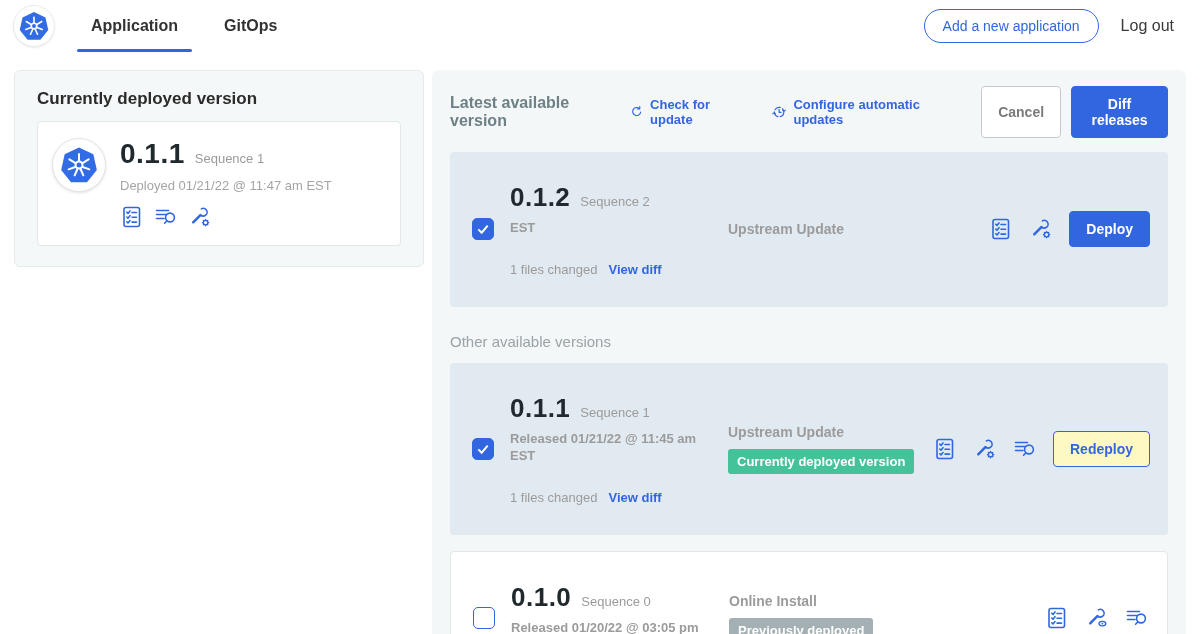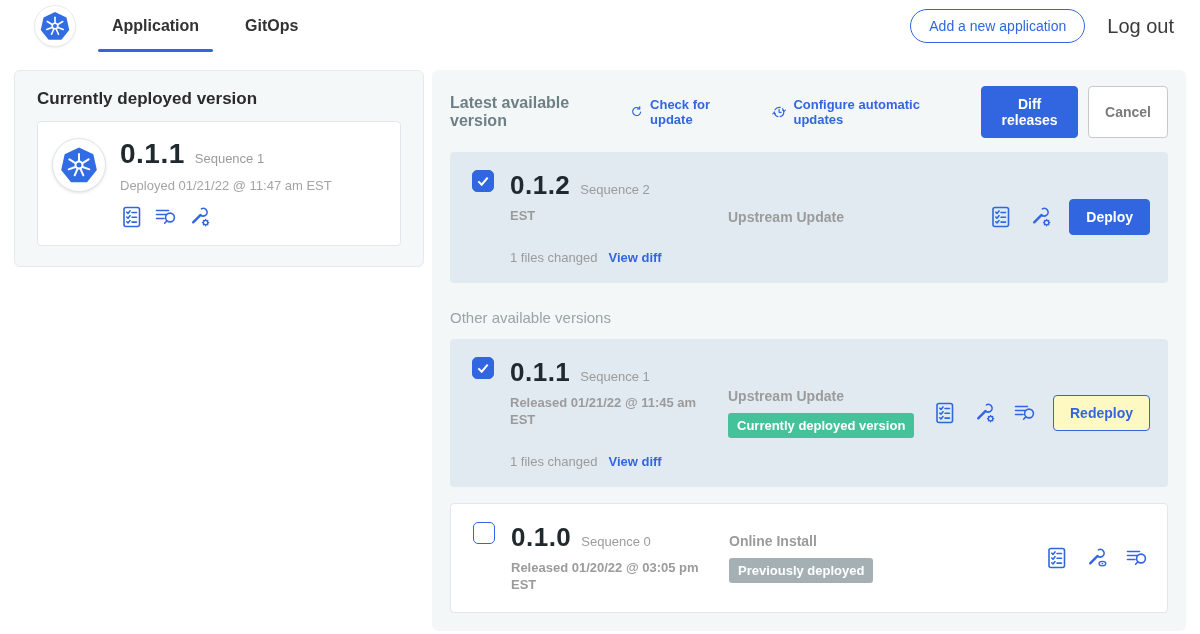--- a/index.html
+++ b/index.html
@@ -5,21 +5,21 @@
   * { margin:0; padding:0; box-sizing:border-box; }
   html,body { background:#fff; }
   .page {
     width:1200px; height:634px; background:#fff; overflow:hidden;
     font-family:"Liberation Sans","DejaVu Sans",sans-serif;
     color:#323232; position:relative;
   }
   
   .topnav {
     height:52px; display:flex; align-items:center; background:#fff;
-    padding-left:34px; position:relative;
+    padding-left:13px; position:relative;
   }
   .logo-badge {
     width:42px; height:42px; border-radius:50%; background:#fff;
     border:1px solid #e8ebed; box-shadow:0 1px 2px rgba(0,0,0,.08);
     display:flex; align-items:center; justify-content:center; margin-right:22px;
   }
   .topnav-tabs { display:flex; height:52px; }
   .topnav-tab {
     display:flex; align-items:center; padding:0 14px; margin-right:18px;
     font-size:16px; font-weight:700; color:#323232; position:relative; cursor:pointer;
@@ -27,21 +27,21 @@
   .topnav-tab.active::after {
     content:""; position:absolute; left:0; right:0; bottom:0; height:3px;
     background:#3266e0; border-radius:2px;
   }
   .topnav-right { margin-left:auto; display:flex; align-items:center; padding-right:26px; gap:22px; }
   .btn-pill {
     border:1px solid #3266e0; color:#3266e0; background:#fff; border-radius:17px;
     font-size:14px; font-weight:400; padding:8px 18px; cursor:pointer;
     font-family:inherit;
   }
-  .logout { font-size:20px; color:#3a3a3a; cursor:pointer; }
+  .logout { font-size:16px; color:#3a3a3a; cursor:pointer; }
   
   .subnav {
     height:40px; background:#f4f7f8; border-bottom:1px solid #e3e7e9;
     display:flex; justify-content:center; gap:56px; padding-right:60px;
   }
   .subnav-tab {
     display:flex; align-items:center; font-size:15px; color:#9ba4a8;
     position:relative; cursor:pointer; padding:0 2px;
   }
   .subnav-tab.active { color:#323c42; font-weight:700; }
@@ -86,21 +86,21 @@
   .hdr-actions { margin-left:auto; display:flex; gap:10px; }
   .btn {
     font-family:inherit; font-size:14px; font-weight:700; border-radius:4px;
     padding:9px 16px; cursor:pointer; border:1px solid transparent;
   }
   .btn-cancel { background:#fff; border-color:#c6cacc; color:#7a7a7a; }
   .btn-primary { background:#3266e0; color:#fff; border-color:#3266e0; }
   .btn-outline { background:#fef9c3; color:#3266e0; border-color:#3266e0; }
   
   .vcard {
-    border-radius:4px; padding:18px 16px; display:flex; 
+    border-radius:4px; padding:30px 16px; display:flex; align-items:center;
   }
   .vcard.selected { background:#e2eaf1; }
   .vcard.plain { background:#fff; border:1px solid #e3e7e9; }
   .checkbox {
     width:22px; height:22px; border-radius:5px; border:1px solid #3266e0;
     background:#fff; margin:0 16px 0 6px; flex:0 0 auto; cursor:pointer;
     display:flex; align-items:center; justify-content:center;
   }
   .checkbox.checked { background:#3266e0; }
   .vinfo { width:218px; flex:0 0 auto; }
@@ -260,22 +260,22 @@
             </svg>
           <span>Check for update</span>
         </span>
         <span class="hdr-link">
           <svg class="ic" width="18" height="18" viewBox="0 0 24 24">
               <use href="#i-clock-refresh"></use>
             </svg>
           <span>Configure automatic updates</span>
         </span>
         <span class="hdr-actions">
+          <button class="btn btn-cancel">Cancel</button>
           <button class="btn btn-primary">Diff releases</button>
-          <button class="btn btn-cancel">Cancel</button>
         </span>
       </div>
 
       <div class="vcard selected">
         <div class="checkbox checked">
           <svg width="16" height="16" viewBox="0 0 24 24">
               <use href="#i-check"></use>
             </svg>
         </div>
         <div class="vinfo">

